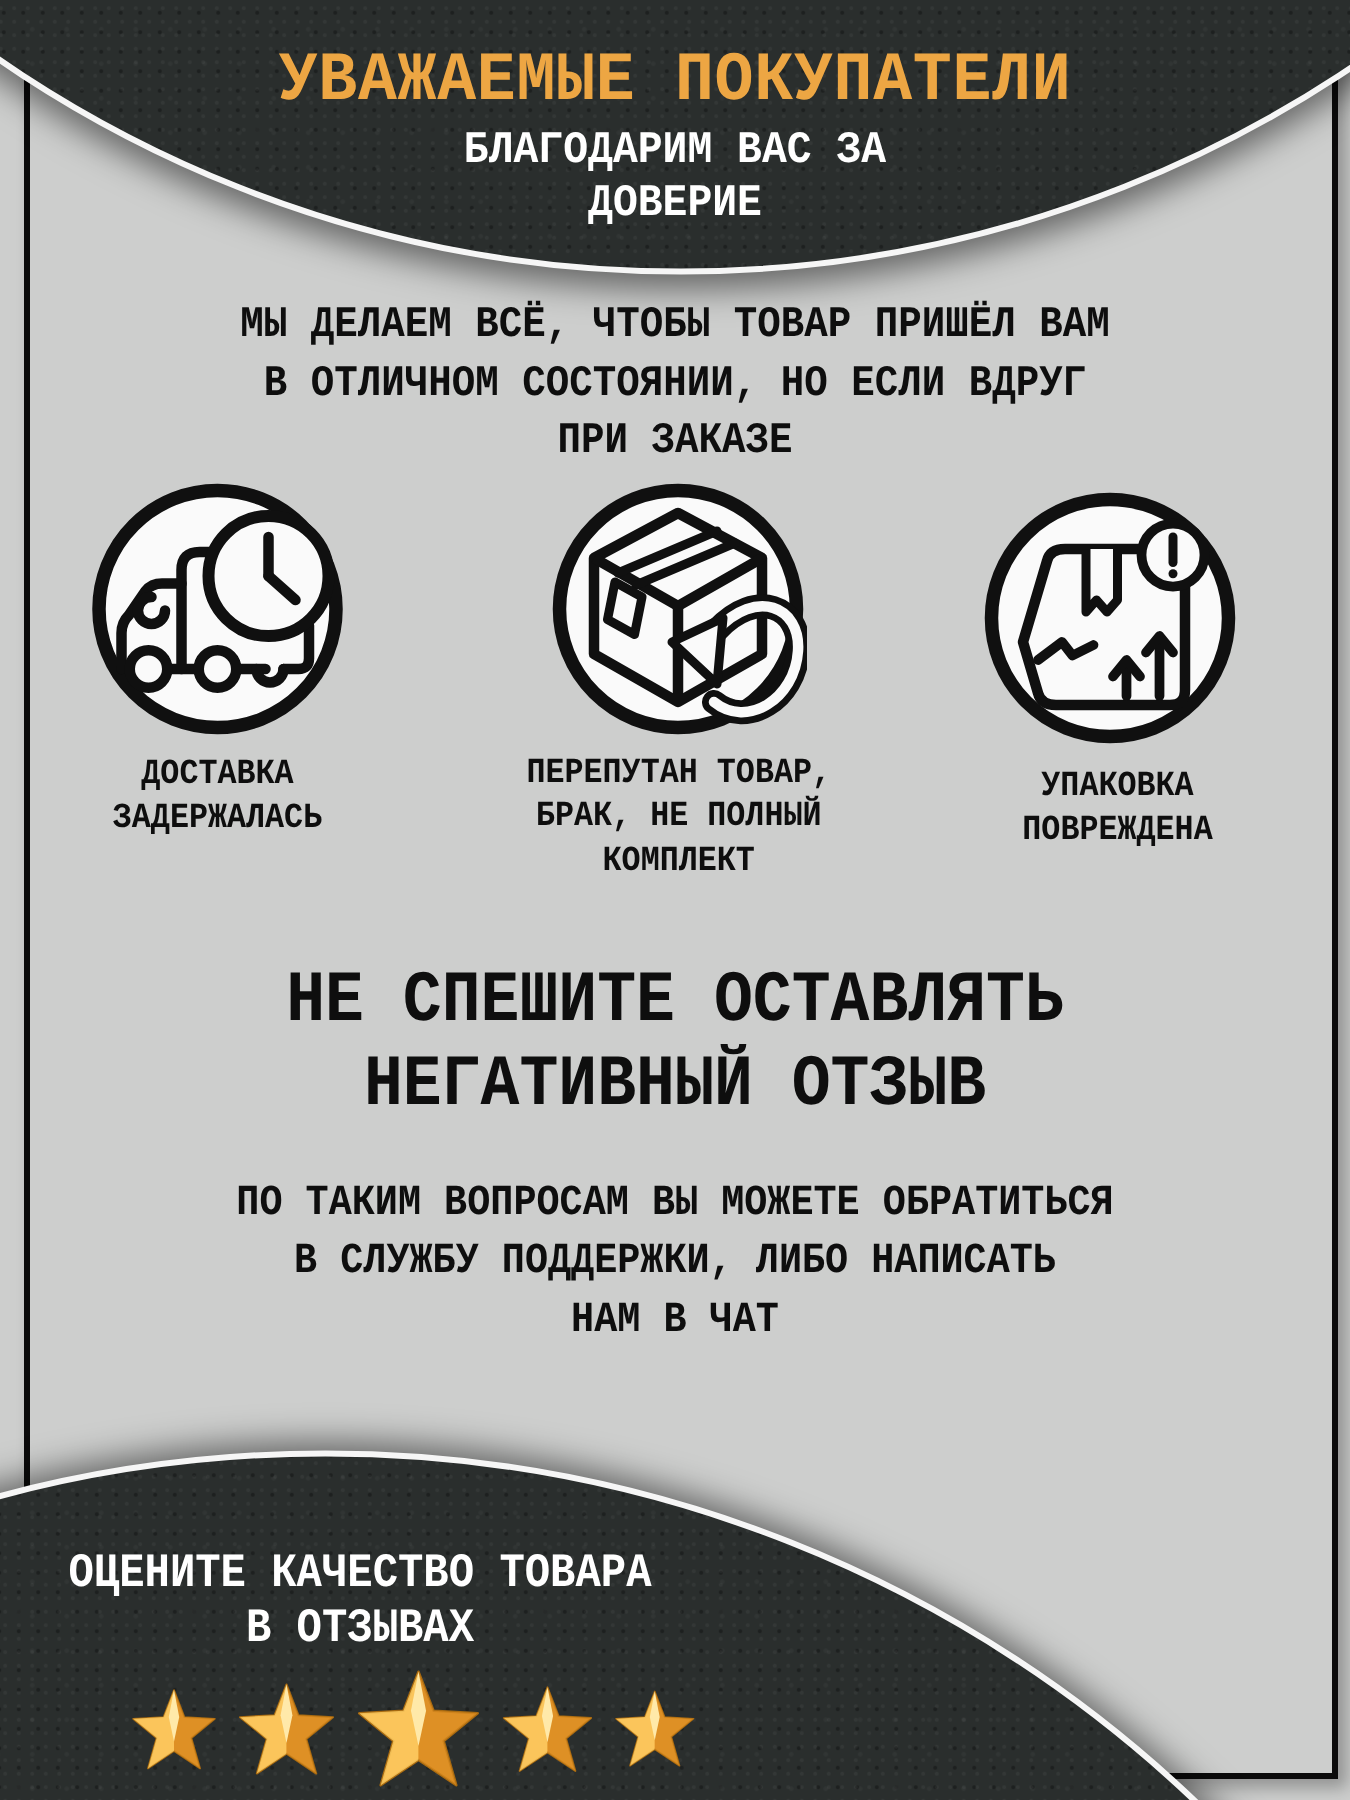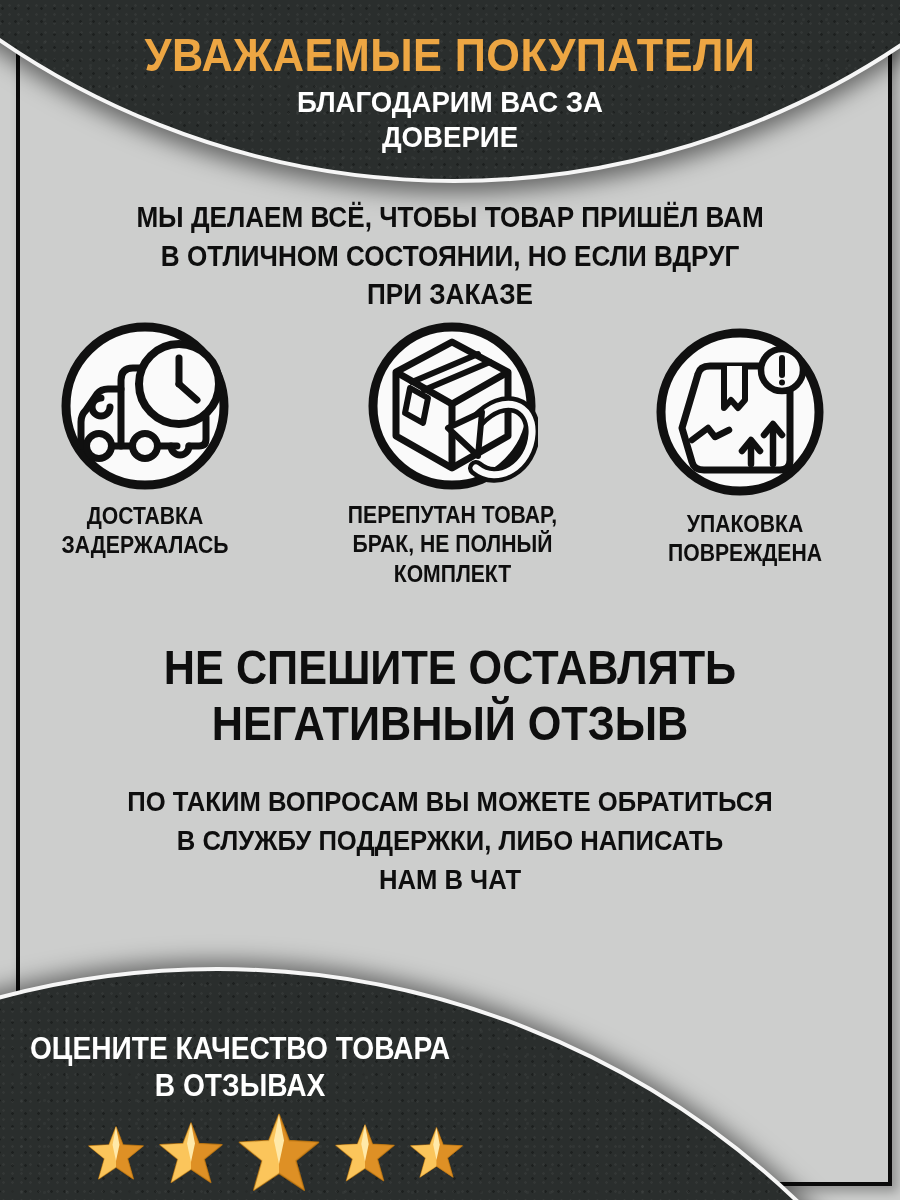--- a/index.html
+++ b/index.html
@@ -1,19 +1,19 @@
 <!DOCTYPE html>
 <html><head>
 <meta charset="utf-8">
 <style>
   html,body{margin:0;padding:0;background:#9a9a9a;}
   .canvas{
     position:relative;width:900px;height:1200px;overflow:hidden;
     background:#cdcecd;
-    font-family:Liberation Sans, sans-serif;
+    font-family:Liberation Mono, monospace;
     font-weight:700;
   }
   
   .panel-frame{
     position:absolute;left:16px;top:26px;width:876px;height:1160px;
     box-sizing:border-box;border:4px solid #0b0b0b;z-index:1;
     box-shadow:6px 6px 10px rgba(0,0,0,.28);
   }
   
   .dark-curve{

